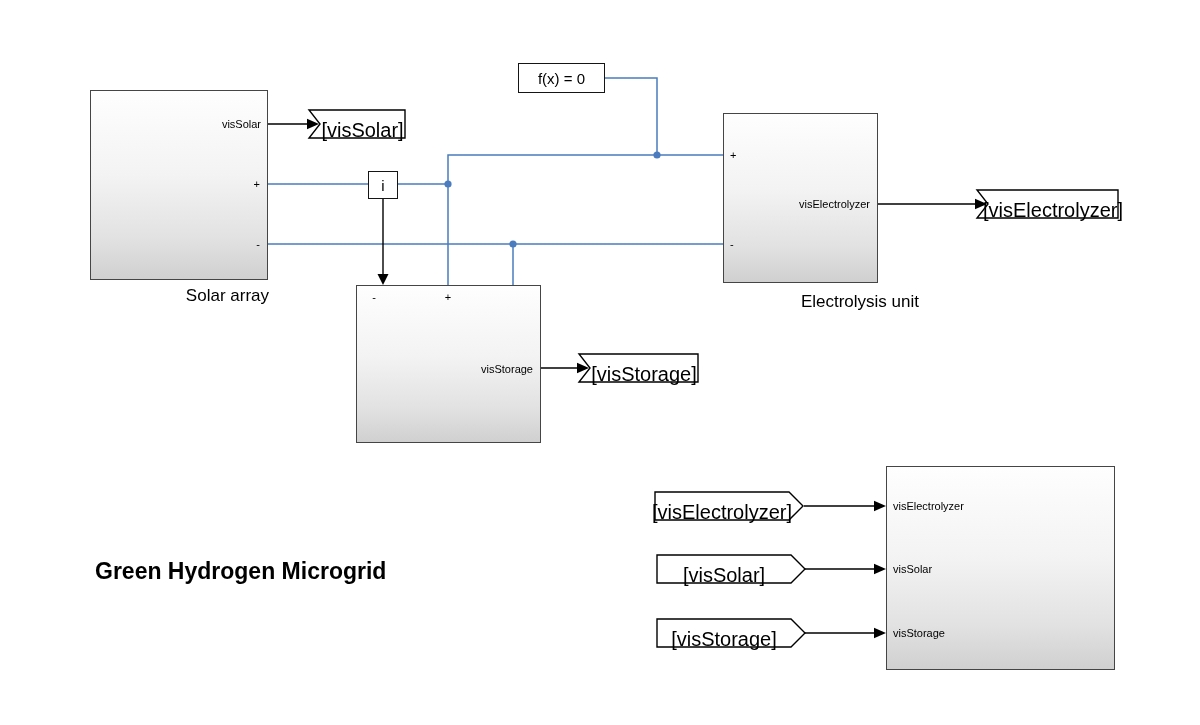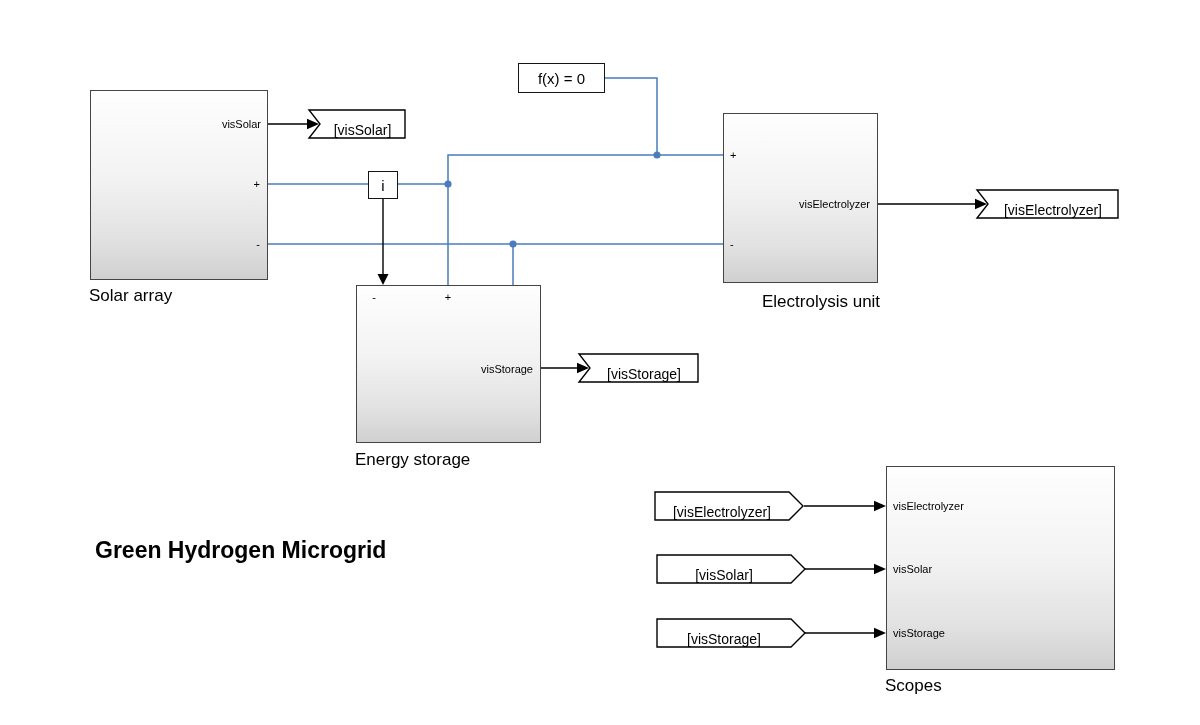--- a/index.html
+++ b/index.html
@@ -11,26 +11,26 @@
   svg.wires { position:absolute; left:0; top:0; width:1200px; height:725px; }
   .block {
     position:absolute; box-sizing:border-box;
     background:linear-gradient(180deg,#fefefe 0%,#f3f3f3 45%,#e2e2e2 78%,#d0d0d0 100%);
     border:1.6px solid #454545;
   }
   .simple-block {
     position:absolute; box-sizing:border-box; background:#ffffff; border:1.4px solid #151515;
     display:flex; align-items:center; justify-content:center; font-size:15px; white-space:nowrap;text-align:center;
   }
-  .block-name { position:absolute; font-size:17px; text-align:left; white-space:nowrap; }
+  .block-name { position:absolute; font-size:17px; text-align:right; white-space:nowrap; }
   .port-label { position:absolute; font-size:11px; line-height:18px; white-space:nowrap; }
   .pl-right { text-align:right; }
   .pl-center { text-align:center; }
   .tag-label {
-    position:absolute; font-size:14px; height:40px; display:flex;
+    position:absolute; font-size:20px; height:40px; display:flex;
     align-items:center; justify-content:center; white-space:nowrap;
   }
   .title { position:absolute; font-size:23px; font-weight:bold; white-space:nowrap; }
 </style>
 </head>
 <body>
 
 <div class="canvas">
 
   <svg class="wires" viewBox="0 0 1200 725">
@@ -96,31 +96,29 @@
   <div class="block" style="left:723px; top:113px; width:155px; height:170px;"></div>
   <div class="port-label" style="left:730px; top:146px;">+</div>
   <div class="port-label" style="left:730px; top:235px;">-</div>
   <div class="port-label pl-right" style="left:750px; top:195px; width:120px;">visElectrolyzer</div>
   <div class="block-name" style="left:762px; top:292px; width:157px;">Electrolysis unit</div>
 
   <div class="block" style="left:356px; top:285px; width:185px; height:158px;"></div>
   <div class="port-label pl-center" style="left:364px; top:288px; width:20px;">-</div>
   <div class="port-label pl-center" style="left:438px; top:288px; width:20px;">+</div>
   <div class="port-label pl-right" style="left:420px; top:360px; width:113px;">visStorage</div>
-  <div class="block-name" style="left:355px; top:450px; width:187px;">Energy storage</div>
 
   <div class="block" style="left:886px; top:466px; width:229px; height:204px;"></div>
   <div class="port-label" style="left:893px; top:497px;">visElectrolyzer</div>
   <div class="port-label" style="left:893px; top:560px;">visSolar</div>
   <div class="port-label" style="left:893px; top:624px;">visStorage</div>
-  <div class="block-name" style="left:885px; top:676px; width:231px;">Scopes</div>
 
   <div class="tag-label" style="left:320px; top:110px; width:85px;">[visSolar]</div>
   <div class="tag-label" style="left:988px; top:190px; width:130px;">[visElectrolyzer]</div>
   <div class="tag-label" style="left:590px; top:354px; width:108px;">[visStorage]</div>
 
   <div class="tag-label" style="left:655px; top:492px; width:134px;">[visElectrolyzer]</div>
   <div class="tag-label" style="left:657px; top:555px; width:134px;">[visSolar]</div>
   <div class="tag-label" style="left:657px; top:619px; width:134px;">[visStorage]</div>
 
-  <div class="title" style="left:95px; top:537px;">Green Hydrogen Microgrid</div>
+  <div class="title" style="left:95px; top:558px;">Green Hydrogen Microgrid</div>
 
 </div>
 
 </body></html>

